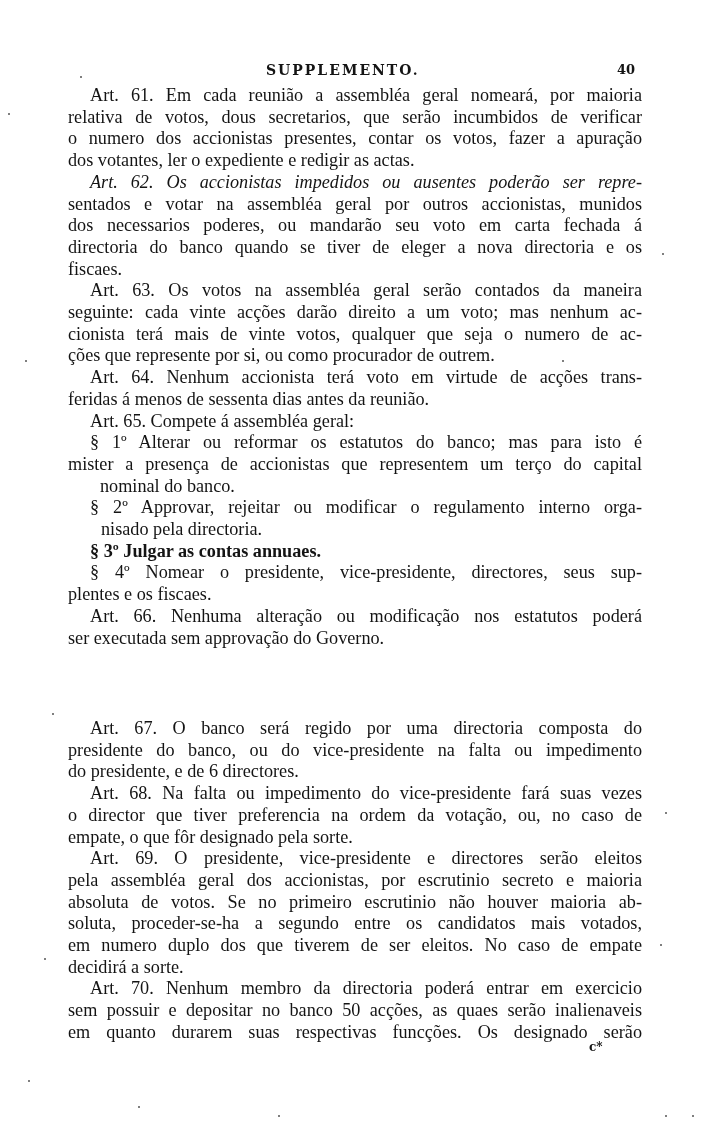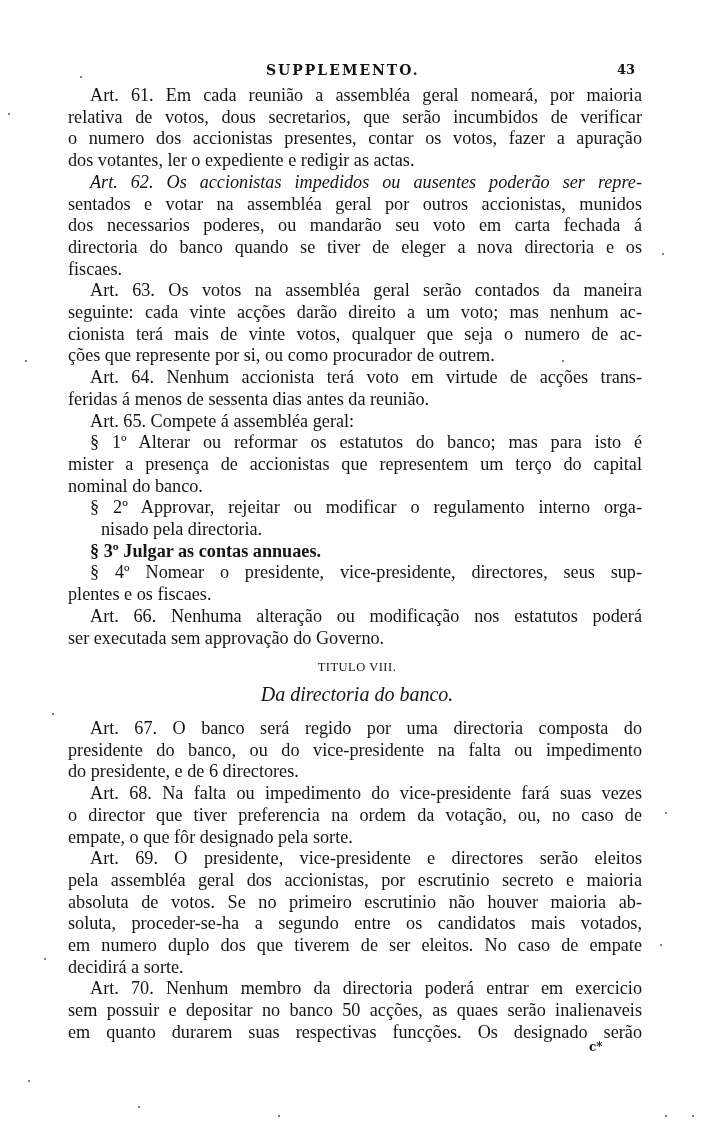--- a/index.html
+++ b/index.html
@@ -101,21 +101,21 @@
       border-radius: 1px;
     }
   </style>
 </head>
 <body>
 
 <div class="page">
 
   <div class="running-head">
     <span class="running-title">SUPPLEMENTO.</span>
-    <span class="page-number">43</span>
+    <span class="page-number">40</span>
   </div>
 
   <div class="text-block" id="block1" style="top:84px;">
       <div class="line indent" style="top: 0px;">Art. 61. Em cada reunião a assembléa geral nomeará, por maioria</div>
       <div class="line" style="top: 21.7px;">relativa de votos, dous secretarios, que serão incumbidos de verificar</div>
       <div class="line" style="top: 43.4px;">o numero dos accionistas presentes, contar os votos, fazer a apuração</div>
       <div class="line last" style="top: 65.1px;">dos votantes, ler o expediente e redigir as actas.</div>
       <div class="line indent" style="top: 86.8px; font-style: italic;">Art. 62. Os accionistas impedidos ou ausentes poderão ser repre-</div>
       <div class="line" style="top: 108.5px;">sentados e votar na assembléa geral por outros accionistas, munidos</div>
       <div class="line" style="top: 130.2px;">dos necessarios poderes, ou mandarão seu voto em carta fechada á</div>
@@ -123,32 +123,30 @@
       <div class="line last" style="top: 173.6px;">fiscaes.</div>
       <div class="line indent" style="top: 195.3px;">Art. 63. Os votos na assembléa geral serão contados da maneira</div>
       <div class="line" style="top: 217px;">seguinte: cada vinte acções darão direito a um voto; mas nenhum ac-</div>
       <div class="line" style="top: 238.7px;">cionista terá mais de vinte votos, qualquer que seja o numero de ac-</div>
       <div class="line last" style="top: 260.4px;">ções que represente por si, ou como procurador de outrem.</div>
       <div class="line indent" style="top: 282.1px;">Art. 64. Nenhum accionista terá voto em virtude de acções trans-</div>
       <div class="line last" style="top: 303.8px;">feridas á menos de sessenta dias antes da reunião.</div>
       <div class="line indent last" style="top: 325.5px;">Art. 65. Compete á assembléa geral:</div>
       <div class="line indent" style="top: 347.2px;">§ 1º Alterar ou reformar os estatutos do banco; mas para isto é</div>
       <div class="line" style="top: 368.9px;">mister a presença de accionistas que representem um terço do capital</div>
-      <div class="line last" style="top: 390.6px;">nominal do banco.</div>
+      <div class="line last" style="top: 390.6px; margin-left: 32px;">nominal do banco.</div>
       <div class="line indent" style="top: 412.3px;">§ 2º Approvar, rejeitar ou modificar o regulamento interno orga-</div>
       <div class="line last" style="top: 434px; margin-left: 33px;">nisado pela directoria.</div>
       <div class="line indent last" style="top: 455.7px; font-weight: bold;">§ 3º Julgar as contas annuaes.</div>
       <div class="line indent" style="top: 477.4px;">§ 4º Nomear o presidente, vice-presidente, directores, seus sup-</div>
       <div class="line last" style="top: 499.1px;">plentes e os fiscaes.</div>
       <div class="line indent" style="top: 520.8px;">Art. 66. Nenhuma alteração ou modificação nos estatutos poderá</div>
       <div class="line last" style="top: 542.5px;">ser executada sem approvação do Governo.</div>
     </div>
 
-  <div class="titulo" style="top:660px;">TITULO VIII.</div>
-  <div class="section-title" style="top:683px;">Da directoria do banco.</div>
 
   <div class="text-block" id="block2" style="top:717px;">
       <div class="line indent" style="top: 0px;">Art. 67. O banco será regido por uma directoria composta do</div>
       <div class="line" style="top: 21.7px;">presidente do banco, ou do vice-presidente na falta ou impedimento</div>
       <div class="line last" style="top: 43.4px;">do presidente, e de 6 directores.</div>
       <div class="line indent" style="top: 65.1px;">Art. 68. Na falta ou impedimento do vice-presidente fará suas vezes</div>
       <div class="line" style="top: 86.8px;">o director que tiver preferencia na ordem da votação, ou, no caso de</div>
       <div class="line last" style="top: 108.5px;">empate, o que fôr designado pela sorte.</div>
       <div class="line indent" style="top: 130.2px;">Art. 69. O presidente, vice-presidente e directores serão eleitos</div>
       <div class="line" style="top: 151.9px;">pela assembléa geral dos accionistas, por escrutinio secreto e maioria</div>

